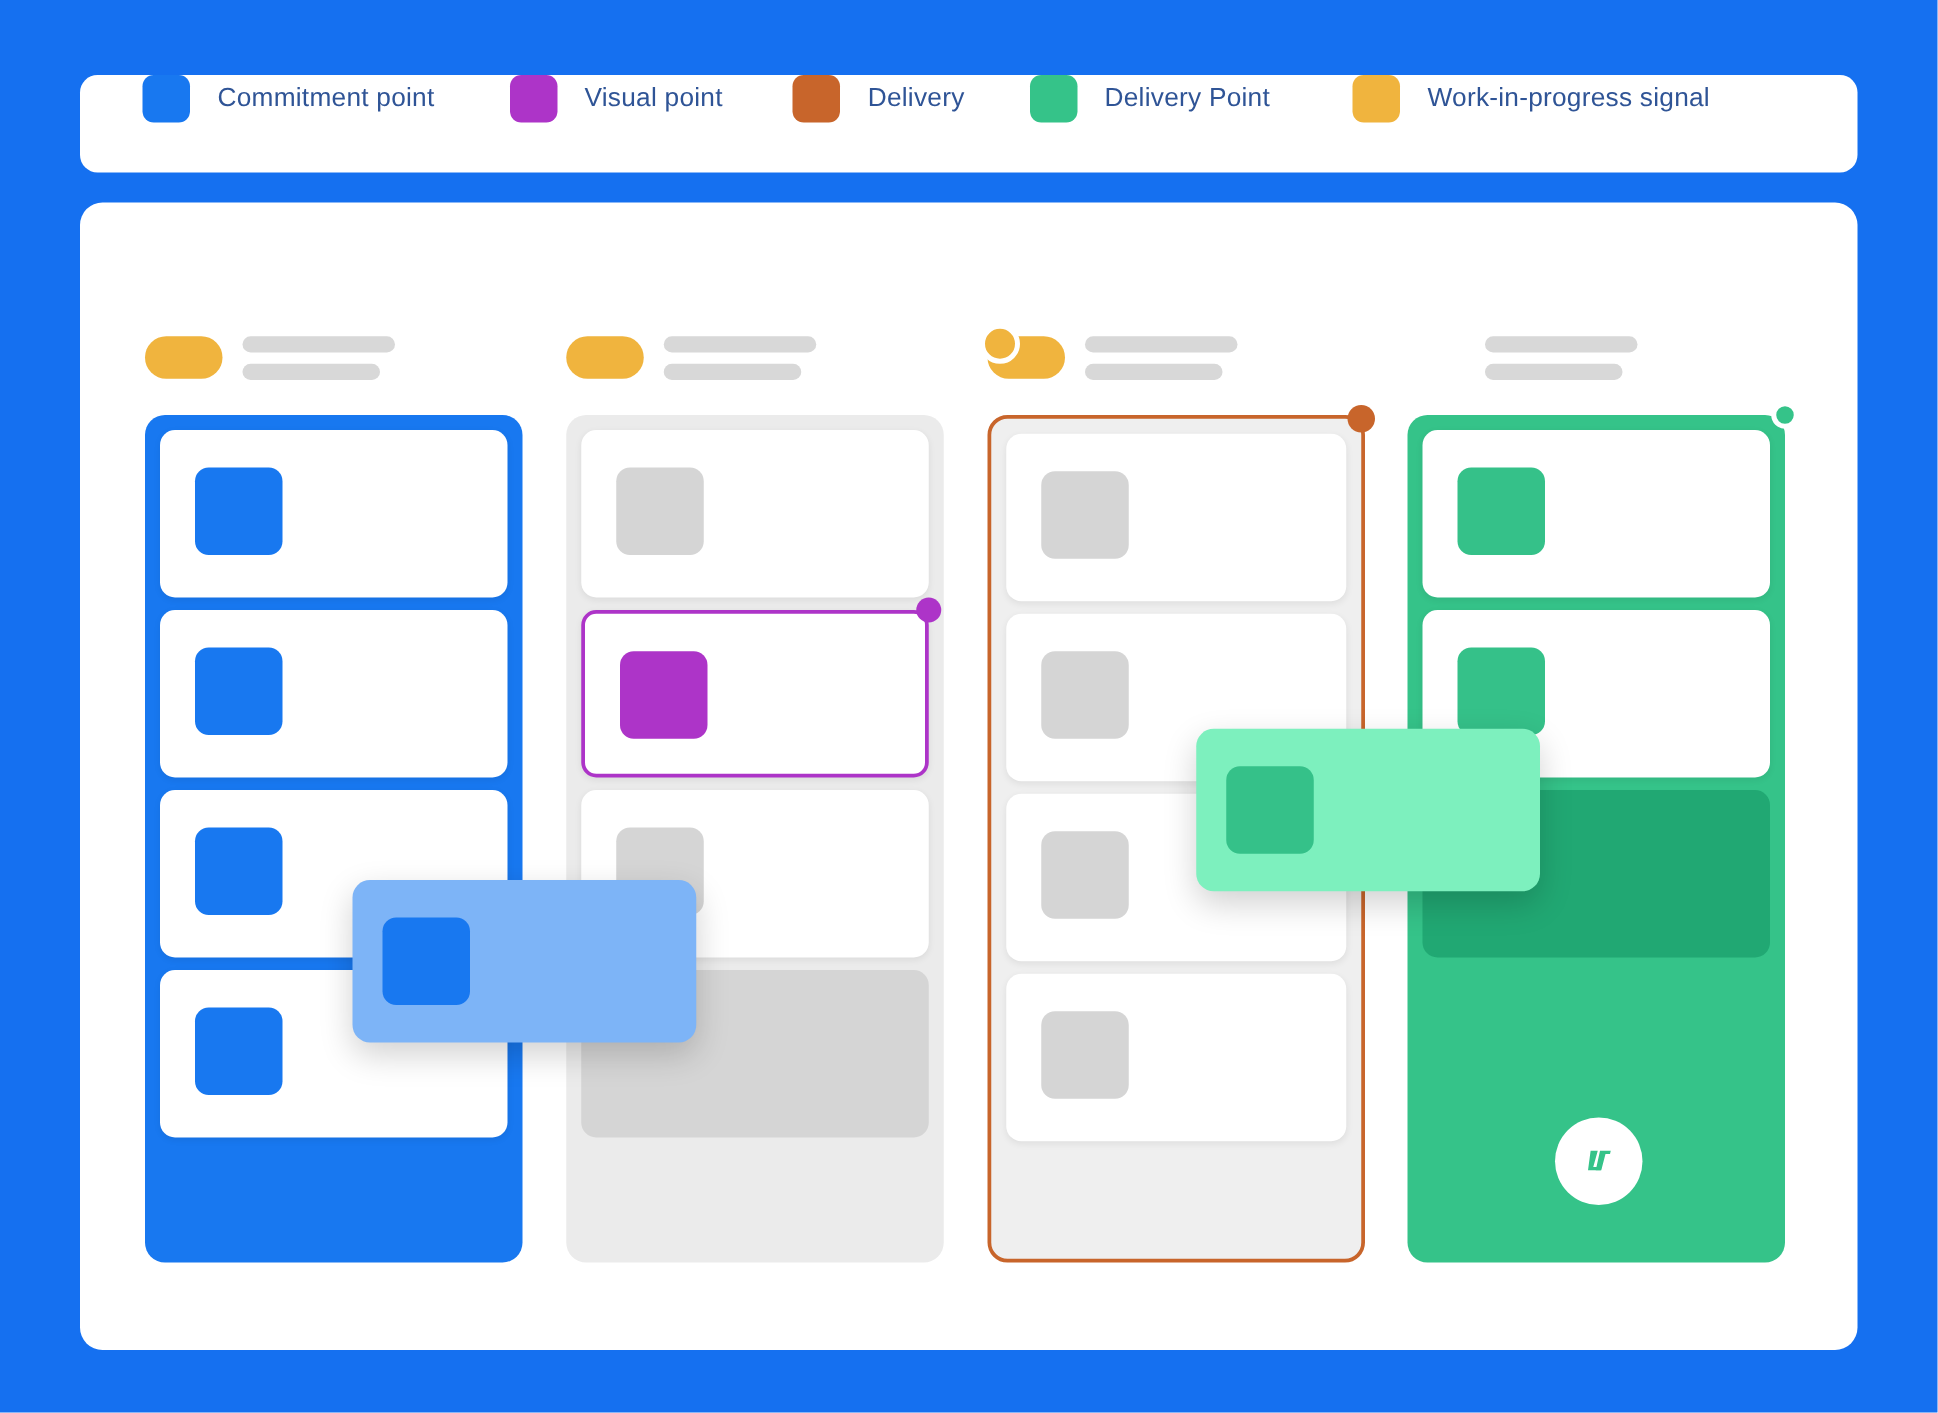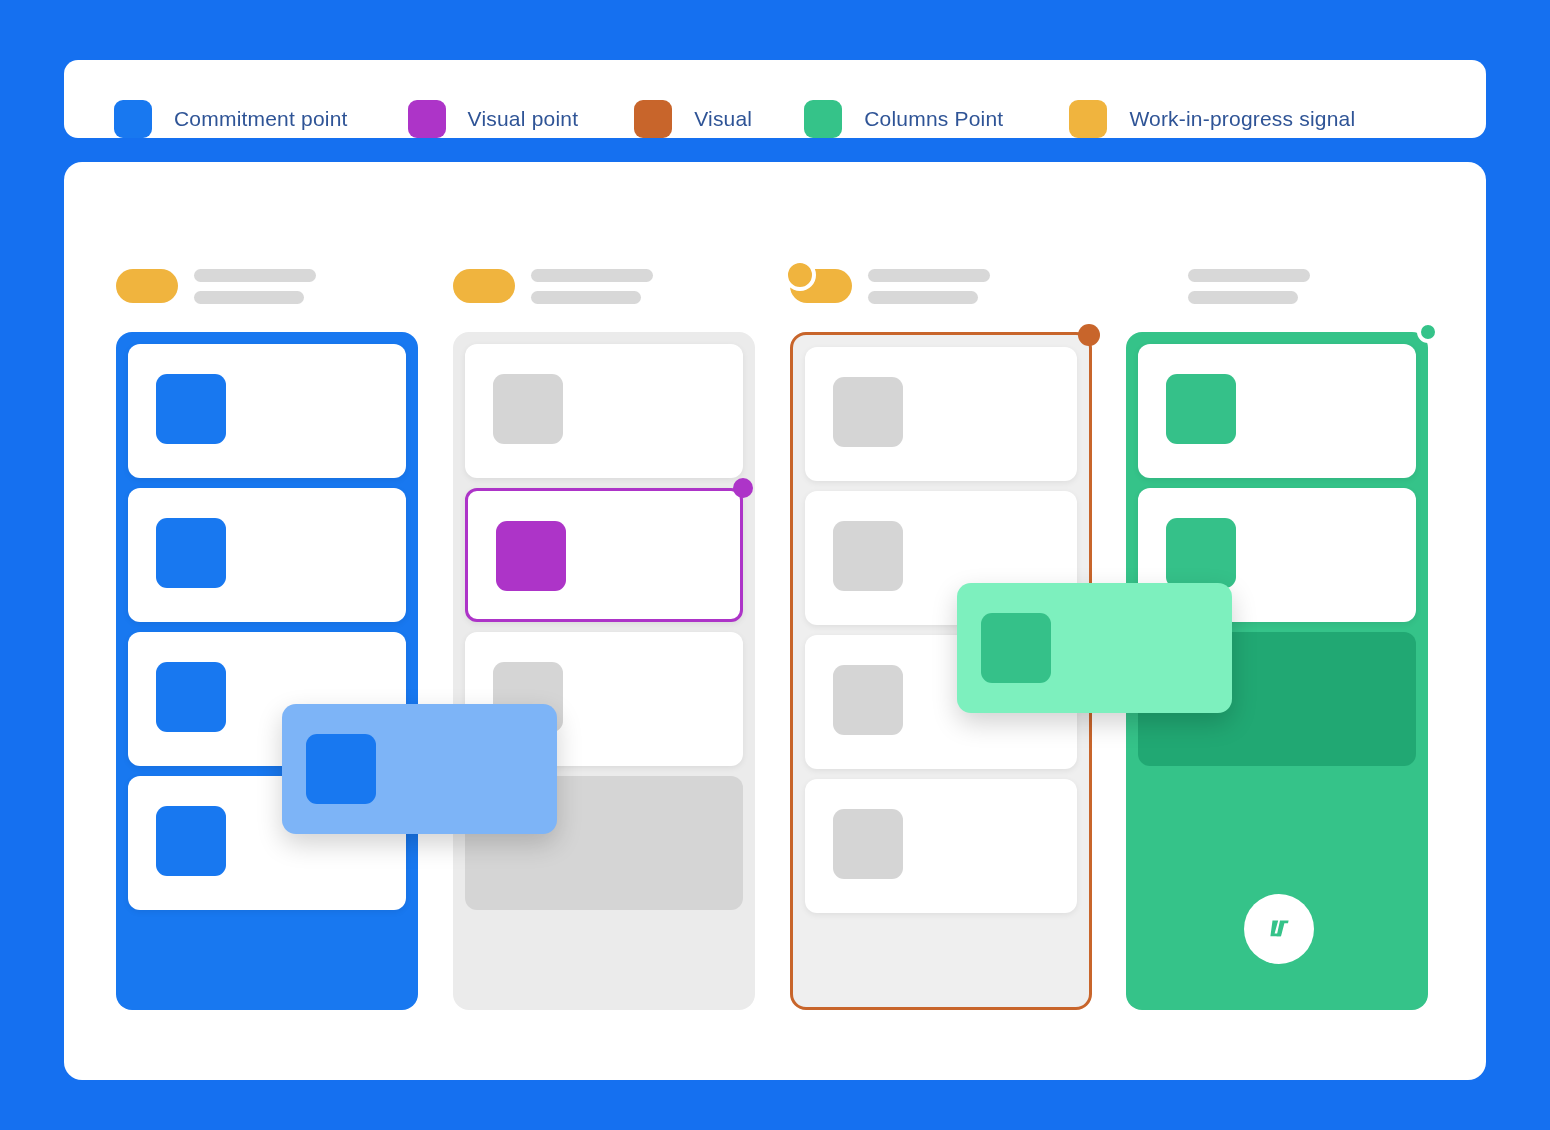--- a/index.html
+++ b/index.html
@@ -11,21 +11,21 @@
   body { background: #1570F0; position: relative; }
 
   
   .legend {
     position: absolute;
     left: 64px; top: 60px;
     width: 1422px; height: 78px;
     background: #ffffff;
     border-radius: 14px;
     display: flex;
-    align-items: flex-end;
+    align-items: flex-start;
     padding-left: 50px;
     gap: 0;
   }
   .legend-item { display: flex; align-items: center; }
   .legend-swatch {
     width: 38px; height: 38px;
     border-radius: 9px;
     flex: 0 0 auto;
   }
   .legend-label {
@@ -188,27 +188,27 @@
   <span class="lg-gap-1"></span>
 
   <div class="legend-item">
     <span class="legend-swatch" style="background:#AD34C8"></span>
     <span class="legend-label">Visual point</span>
   </div>
   <span class="lg-gap-2"></span>
 
   <div class="legend-item">
     <span class="legend-swatch" style="background:#C8652B"></span>
-    <span class="legend-label">Visual</span>
+    <span class="legend-label">Delivery</span>
   </div>
   <span class="lg-gap-3"></span>
 
   <div class="legend-item">
     <span class="legend-swatch" style="background:#35C389"></span>
-    <span class="legend-label">Columns Point</span>
+    <span class="legend-label">Delivery Point</span>
   </div>
   <span class="lg-gap-4"></span>
 
   <div class="legend-item">
     <span class="legend-swatch" style="background:#F0B43E"></span>
     <span class="legend-label">Work-in-progress signal</span>
   </div>
 </div>
 
 <div class="board-panel">

